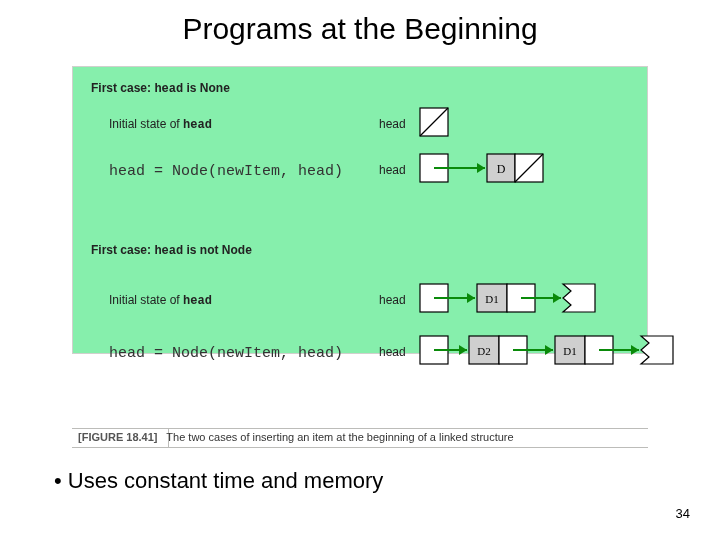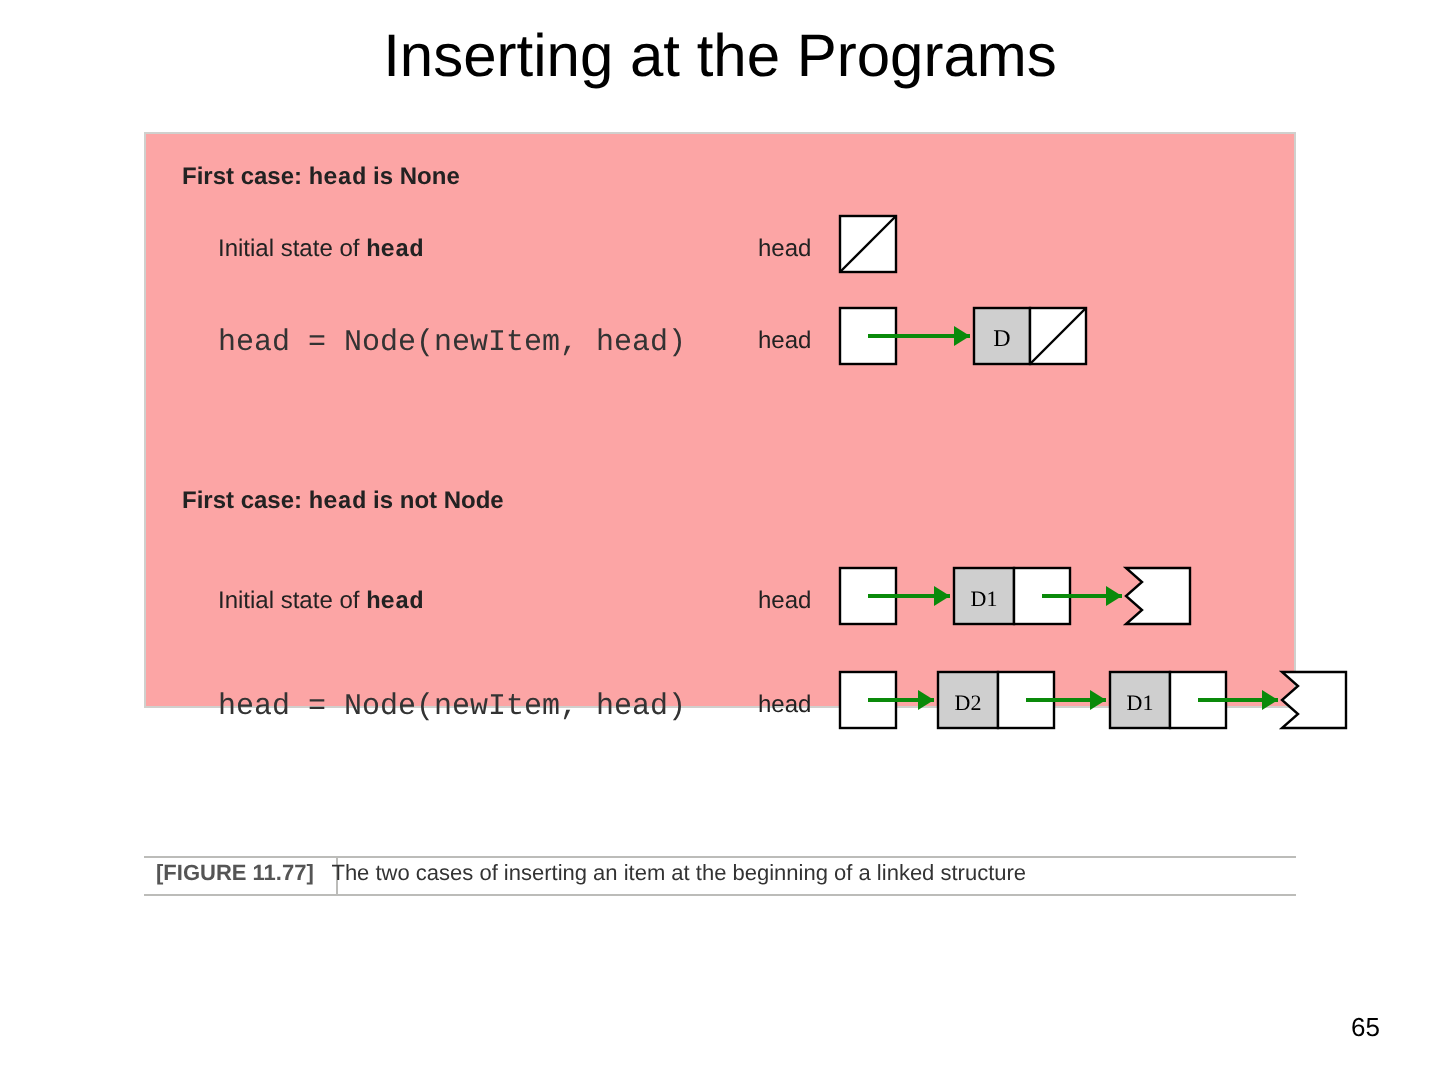--- a/index.html
+++ b/index.html
@@ -26,21 +26,21 @@
     text-align: center;
     font-size: 30px;
     font-weight: 400;
   }
   .figure-area {
     position: absolute;
     top: 66px;
     left: 72px;
     width: 576px;
     height: 288px;
-    background: #fca5a5;
+    background: #86efac;
     border: 1px solid #d0d0cd;
     box-sizing: border-box;
   }
   .txt {
     position: absolute;
     font-family: "Verdana", Arial, sans-serif;
     font-size: 12px;
     color: #222;
     white-space: nowrap;
   }
@@ -94,21 +94,21 @@
     right: 30px;
     font-size: 13px;
   }
   
 </style>
 </head>
 <body>
 
 <div class="slide">
 
-  <div class="title">Inserting at the Programs</div>
+  <div class="title">Programs at the Beginning</div>
 
   <div class="figure-area">
 
     <div class="txt bold" style="top:14px; left:18px;">
       <span>First case: </span><span class="mono bold">head</span><span> is None</span>
     </div>
 
     <div class="txt" style="top:50px; left:36px;">
       <span>Initial state of</span>
       <span class="mono bold">head</span>
@@ -180,21 +180,22 @@
       <polygon points="220,15 212,10 212,20" fill="#0a8a0a"></polygon>
 
       <polygon points="222,1 254,1 254,29 222,29 230,22 222,15 230,8" fill="#fff" stroke="#000" stroke-width="1.2"></polygon>
     </svg>
 
   </div>
 
   <div class="caption-box">
     <div class="caption-vert"></div>
     <div class="caption-inner">
-      <span class="caption-tag">[FIGURE 11.77]</span>
+      <span class="caption-tag">[FIGURE 18.41]</span>
       <span>The two cases of inserting an item at the beginning of a linked structure</span>
     </div>
   </div>
 
-
-  <div class="pagenum">65</div>
+  <div class="bullet">•  Uses constant time and memory</div>
+
+  <div class="pagenum">34</div>
 
 </div>
 
 </body></html>

